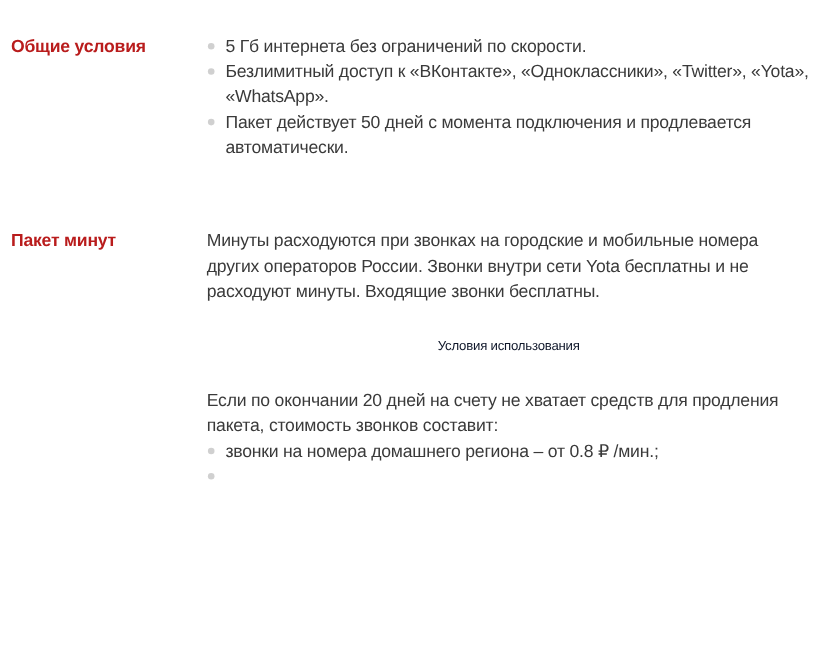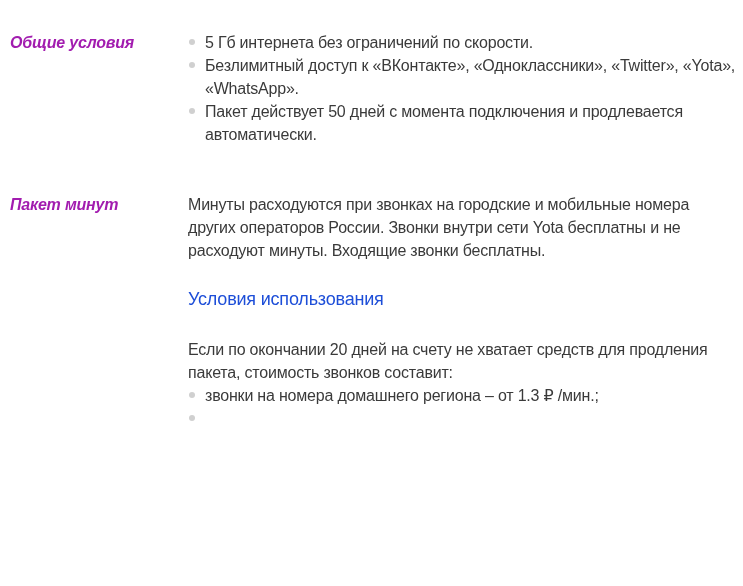--- a/index.html
+++ b/index.html
@@ -19,27 +19,26 @@
   }
   .content {
     box-sizing: border-box;
     padding: 31px 6px 0 10px;
   }
   .section {
     display: flex;
     align-items: flex-start;
   }
   .section + .section {
-    margin-top: 47px;
+    margin-top: 62px;
   }
   .section-title {
     flex: 0 0 178px;
     font-weight: 700;
-    color: #a21caf;
-    font-style: italic;
+    color: #b91c1c;
   }
   .section-body {
     width: 553px;
   }
   .bullet-list {
     margin: 0;
     padding: 0;
     list-style: none;
   }
   .bullet-item {
@@ -56,23 +55,24 @@
     background: #d0d0d0;
   }
   .para {
     margin: 0;
   }
   .para-intro {
     margin: 0 0 26px 0;
   }
   .subheading {
     margin: 0 0 27px 0;
-    color: #1d4ed8;
+    color: #0f172a;
     font-weight: 400;
-    font-size: 18px;
+    font-size: 12px;
+    text-align: center;
   }
   .para-add-minutes {
     margin: 0 0 19px 0;
   }
   .para-renewal {
     margin: 0;
   }
 </style>
 </head>
 <body>
@@ -106,21 +106,21 @@
       <p class="para para-intro">Минуты расходуются при звонках на городские и мобильные номера других операторов России. Звонки внутри сети Yota бесплатны и не расходуют минуты. Входящие звонки бесплатны.</p>
 
       <h4 class="subheading">Условия использования</h4>
 
 
       <p class="para para-renewal">Если по окончании 20 дней на счету не хватает средств для продления пакета, стоимость звонков составит:</p>
 
       <ul class="bullet-list">
         <li class="bullet-item">
           <span class="bullet-marker"></span>
-          <span>звонки на номера домашнего региона – от 1.3 ₽ /мин.;</span>
+          <span>звонки на номера домашнего региона – от 0.8 ₽ /мин.;</span>
         </li>
         <li class="bullet-item">
           <span class="bullet-marker"></span>
         </li>
       </ul>
 
     </div>
   </div>
 
 </div>

